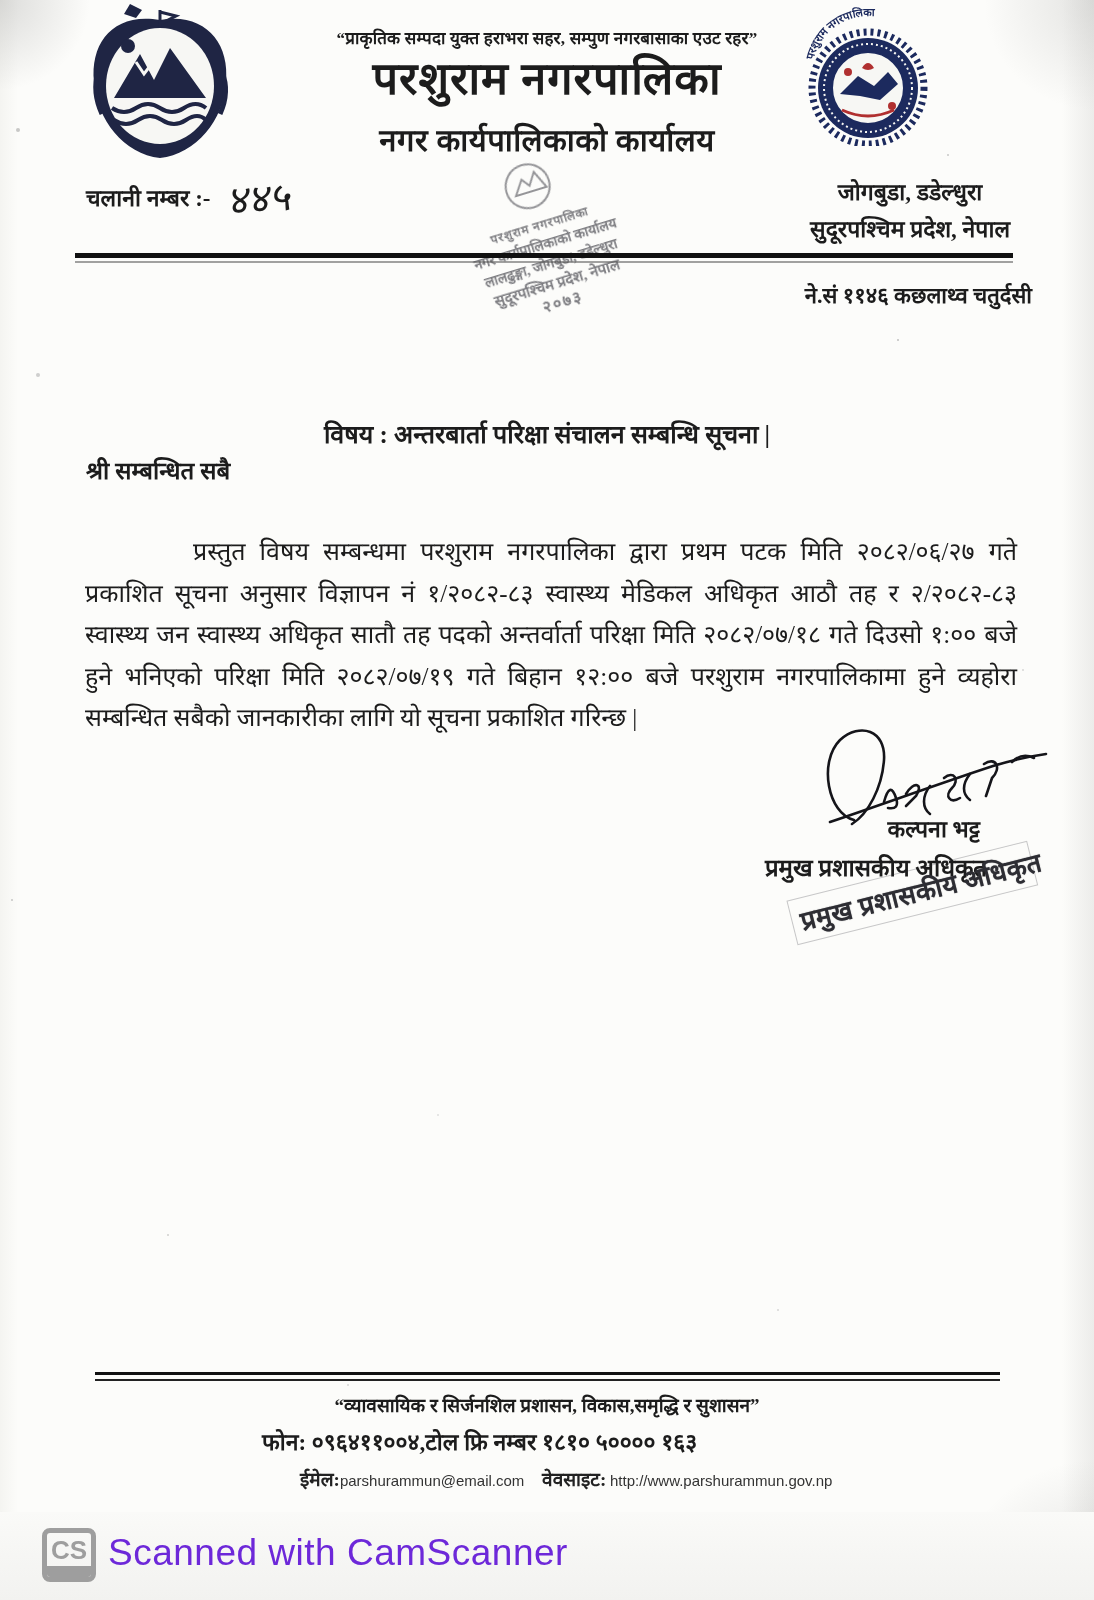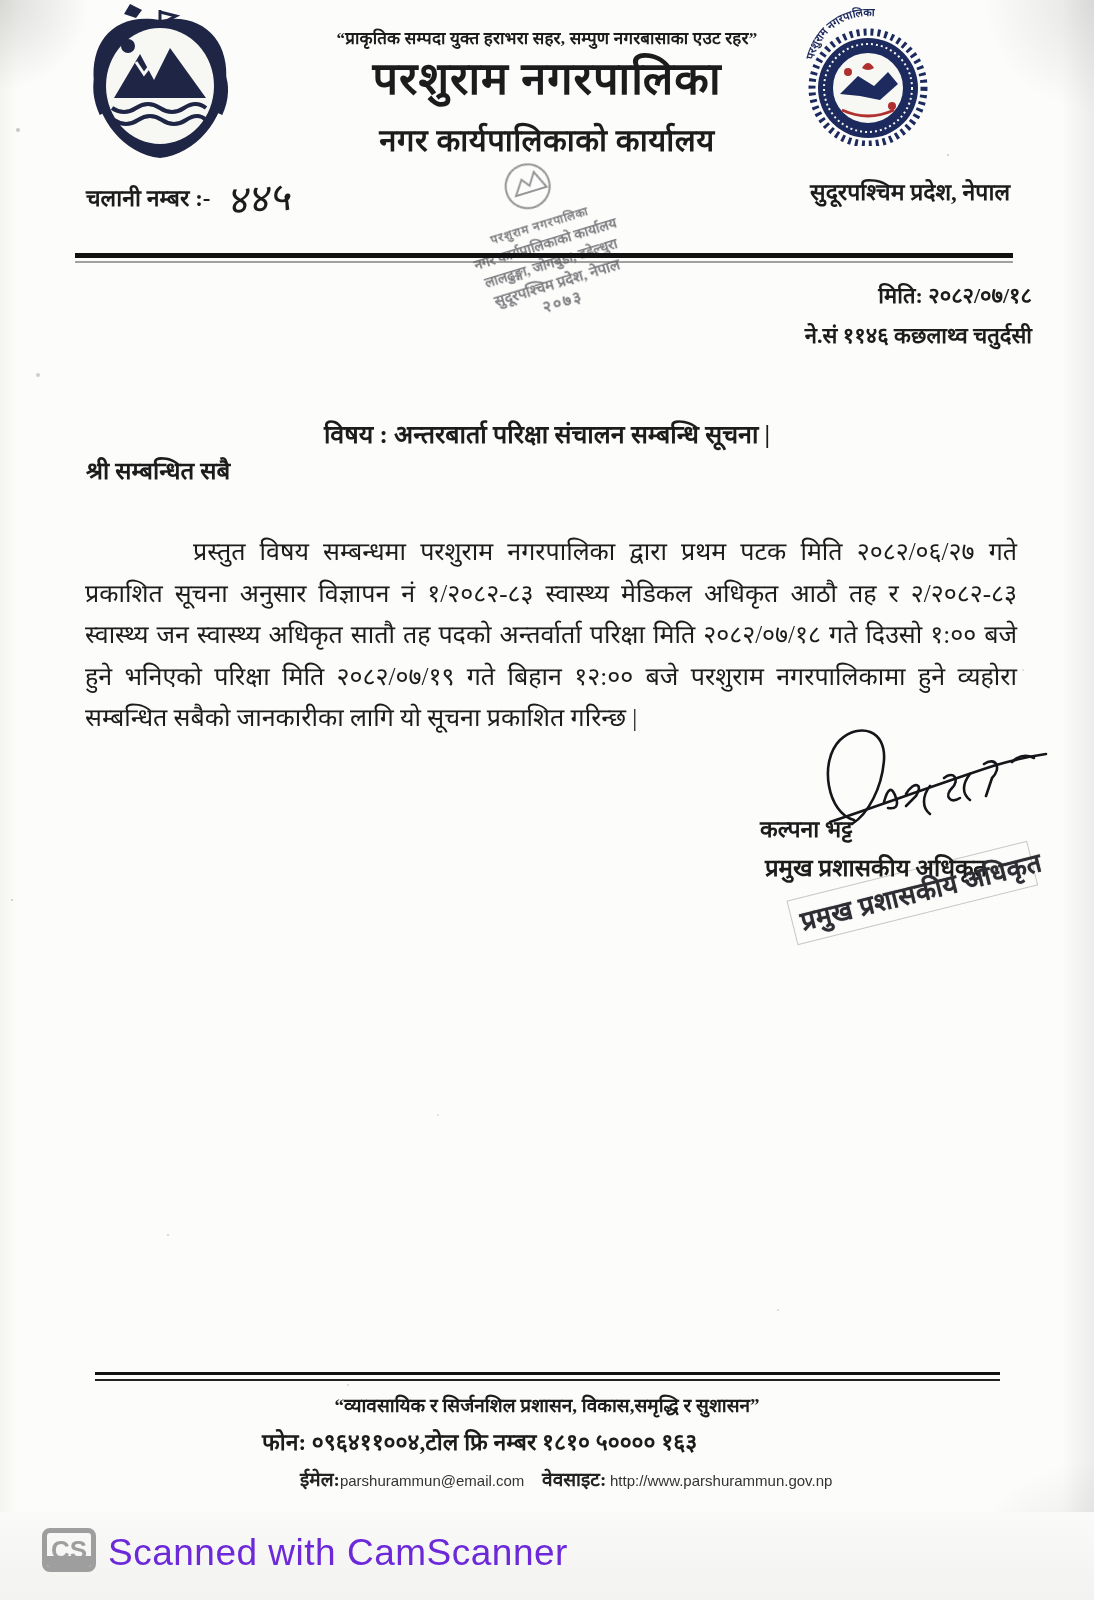--- a/index.html
+++ b/index.html
@@ -51,42 +51,42 @@
     transform:rotate(-17deg);transform-origin:center;
     color:#5c5c62;opacity:.8;line-height:20px;
     filter:blur(.2px);
   }
   .stamp-center .s1{font-size:12px;font-weight:bold;letter-spacing:1px;}
   .stamp-center .s2{font-size:14px;font-weight:bold;}
   .stamp-center .s3{font-size:14px;font-weight:bold;}
   .stamp-center .s4{font-size:15px;font-weight:bold;}
   .stamp-center .s5{font-size:16px;font-weight:bold;letter-spacing:2px;}
 
-  .sig-name{left:760px;top:812px;width:220px;text-align:left;font-size:23px;font-weight:600;}
+  .sig-name{left:760px;top:812px;width:220px;text-align:right;font-size:23px;font-weight:600;}
   .sig-title{left:736px;top:850px;width:280px;text-align:center;font-size:24px;font-weight:600;}
   .stamp-title{
     left:792px;top:900px;width:230px;text-align:center;
     transform:rotate(-14deg);transform-origin:left center;
     font-size:26px;font-weight:bold;color:#2d2d33;letter-spacing:.5px;
     text-shadow:0 0 1px rgba(45,45,51,.6);
     border:1px solid rgba(45,45,51,.25);padding:4px 8px;white-space:nowrap;
   }
 
   .rule-bot-1{top:1372px;left:95px;width:905px;height:3px;background:#111;}
   .rule-bot-2{top:1379px;left:95px;width:905px;height:2px;background:#222;}
 
   .motto{top:1392px;font-size:19px;font-weight:bold;}
   .phone{left:262px;top:1425px;font-size:23px;font-weight:bold;white-space:nowrap;}
   .webline{left:300px;top:1466px;font-size:15px;white-space:nowrap;color:#222;}
   .webline .lbl{font-size:19px;font-weight:bold;}
   .webline .lat{font-family:"Liberation Sans","DejaVu Sans",sans-serif;font-size:15px;color:#333;}
 
   .cs-strip{left:0;top:1512px;width:1094px;height:88px;background:linear-gradient(180deg,#fafaf8, #f2f2f0);}
   .cs-logo{
-    left:42px;top:1528px;width:54px;height:44px;border:5px solid #9e9e9e;border-radius:8px;
+    left:42px;top:1528px;width:54px;height:54px;border:5px solid #9e9e9e;border-radius:8px;
     box-sizing:border-box;color:#9e9e9e;font-family:"Liberation Sans","DejaVu Sans",sans-serif;
     font-weight:bold;font-size:26px;text-align:center;line-height:34px;overflow:hidden;
   }
   .cs-logo .bar{position:absolute;left:0;bottom:0;width:100%;height:11px;background:#9e9e9e;}
   .cs-text{
     left:108px;top:1532px;font-size:37px;color:#6d28d9;
     font-family:"Liberation Sans","DejaVu Sans",sans-serif;letter-spacing:.5px;
   }
 
   .speck{width:4px;height:4px;border-radius:50%;background:#8a8a8a;opacity:.45;
@@ -143,40 +143,40 @@
 <div class="abs center subtitle dev">नगर कार्यपालिकाको कार्यालय</div>
 
 <div class="abs meta dev">
   <div class="row">
     <span>चलानी नम्बर :-</span>
     <span class="hand">४४५</span>
   </div>
 </div>
 
 <div class="abs addr dev">
+  <div>जोगबुडा, डडेल्धुरा</div>
   <div>सुदूरपश्चिम प्रदेश, नेपाल</div>
 </div>
 
 <div class="abs stamp-center dev">
   <svg width="56" height="52" viewBox="0 0 56 52" style="opacity:.8">
     <circle cx="28" cy="26" r="22" fill="none" stroke="#5c5c62" stroke-width="2"></circle>
     <path d="M14 32 L24 18 L30 26 L38 14 L46 32 Z" fill="none" stroke="#5c5c62" stroke-width="2"></path>
   </svg>
   <div class="s1">परशुराम नगरपालिका</div>
   <div class="s2">नगर कार्यपालिकाको कार्यालय</div>
   <div class="s3">लालढुङ्गा, जोगबुडा, डडेल्धुरा</div>
   <div class="s4">सुदूरपश्चिम प्रदेश, नेपाल</div>
   <div class="s5">२०७३</div>
 </div>
 
 <div class="abs rule-top"></div>
 <div class="abs rule-top-shadow"></div>
 
 <div class="abs dates dev">
-  <div>मिति: २०८२/०७/१८</div>
   <div>ने.सं ११४६ कछलाथ्व चतुर्दसी</div>
 </div>
 
 <div class="abs center subject dev">विषय : अन्तरबार्ता परिक्षा संचालन सम्बन्धि सूचना |</div>
 <div class="abs salutation dev">श्री सम्बन्धित सबै</div>
 
 <div class="abs body-text dev">प्रस्तुत विषय सम्बन्धमा परशुराम नगरपालिका द्वारा प्रथम पटक मिति २०८२/०६/२७ गते प्रकाशित सूचना अनुसार विज्ञापन नं १/२०८२-८३ स्वास्थ्य मेडिकल अधिकृत आठौ तह र २/२०८२-८३ स्वास्थ्य जन स्वास्थ्य अधिकृत सातौ तह पदको अन्तर्वार्ता परिक्षा मिति २०८२/०७/१८ गते दिउसो १:०० बजे हुने भनिएको परिक्षा मिति २०८२/०७/१९ गते बिहान १२:०० बजे परशुराम नगरपालिकामा हुने व्यहोरा सम्बन्धित सबैको जानकारीका लागि यो सूचना प्रकाशित गरिन्छ |</div>
 
 <div class="abs" style="left:788px;top:722px;width:270px;height:110px;">
   <svg width="270" height="110" viewBox="0 0 270 110">

